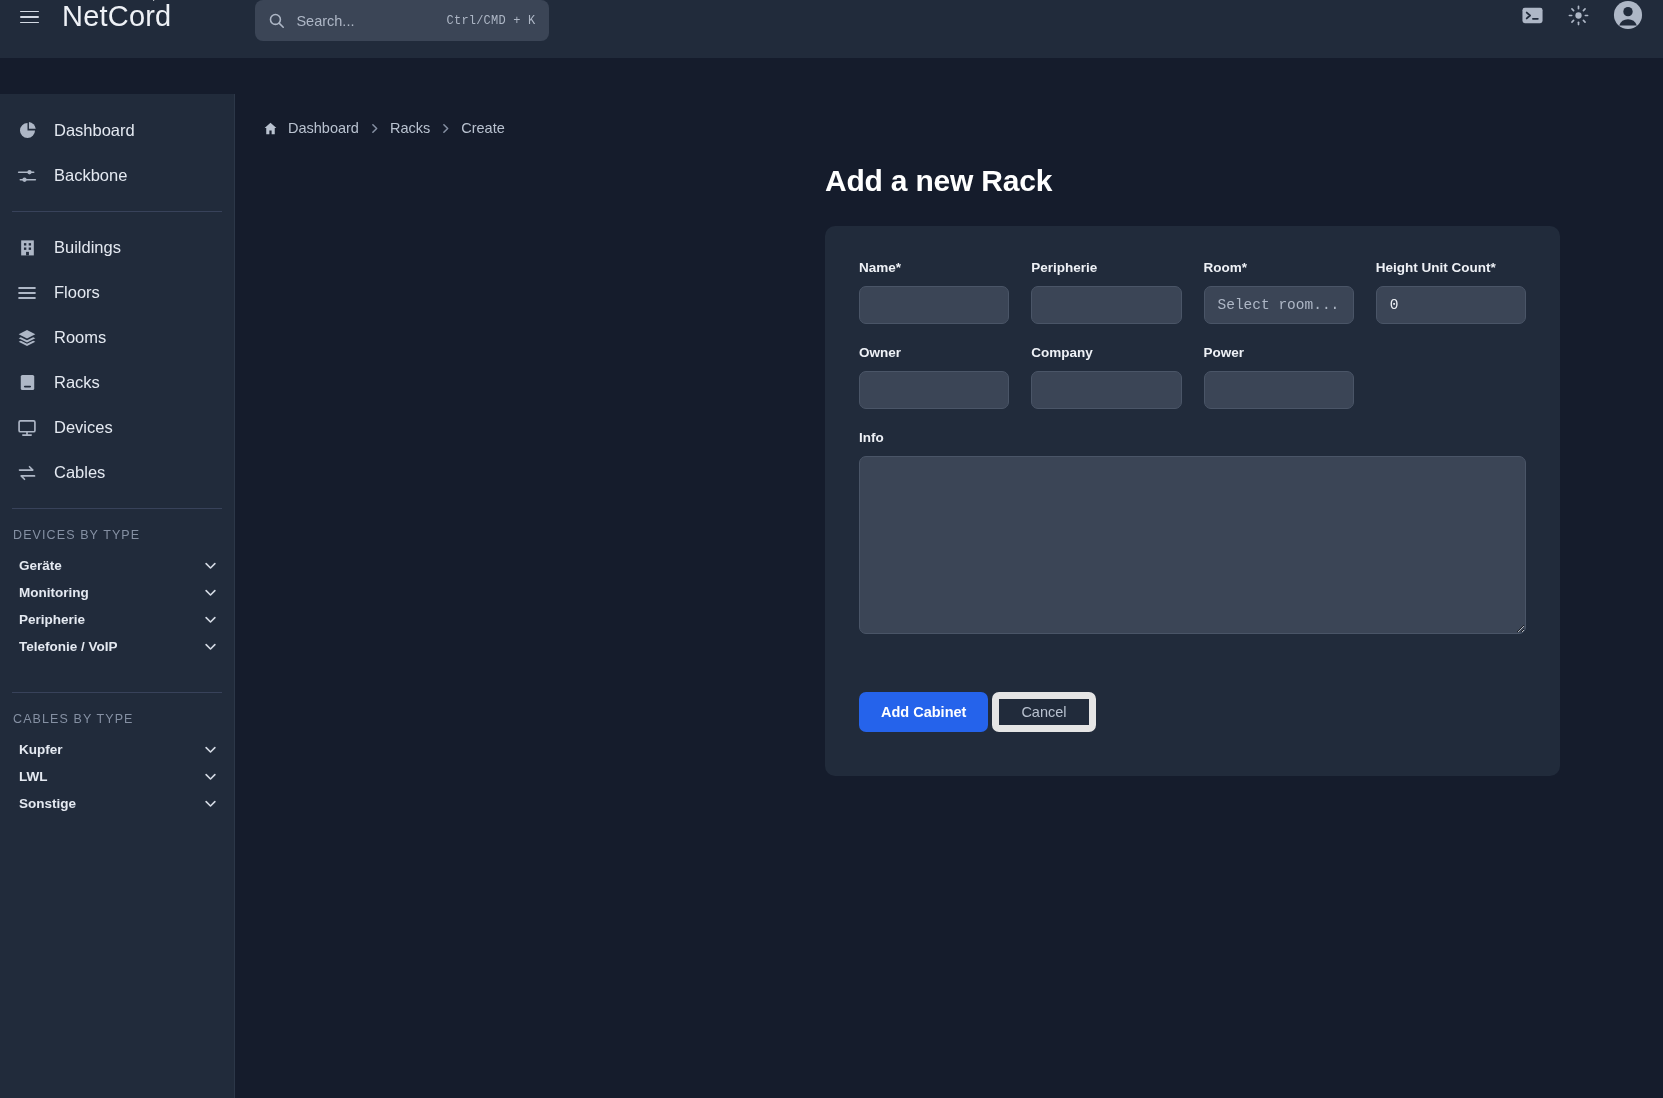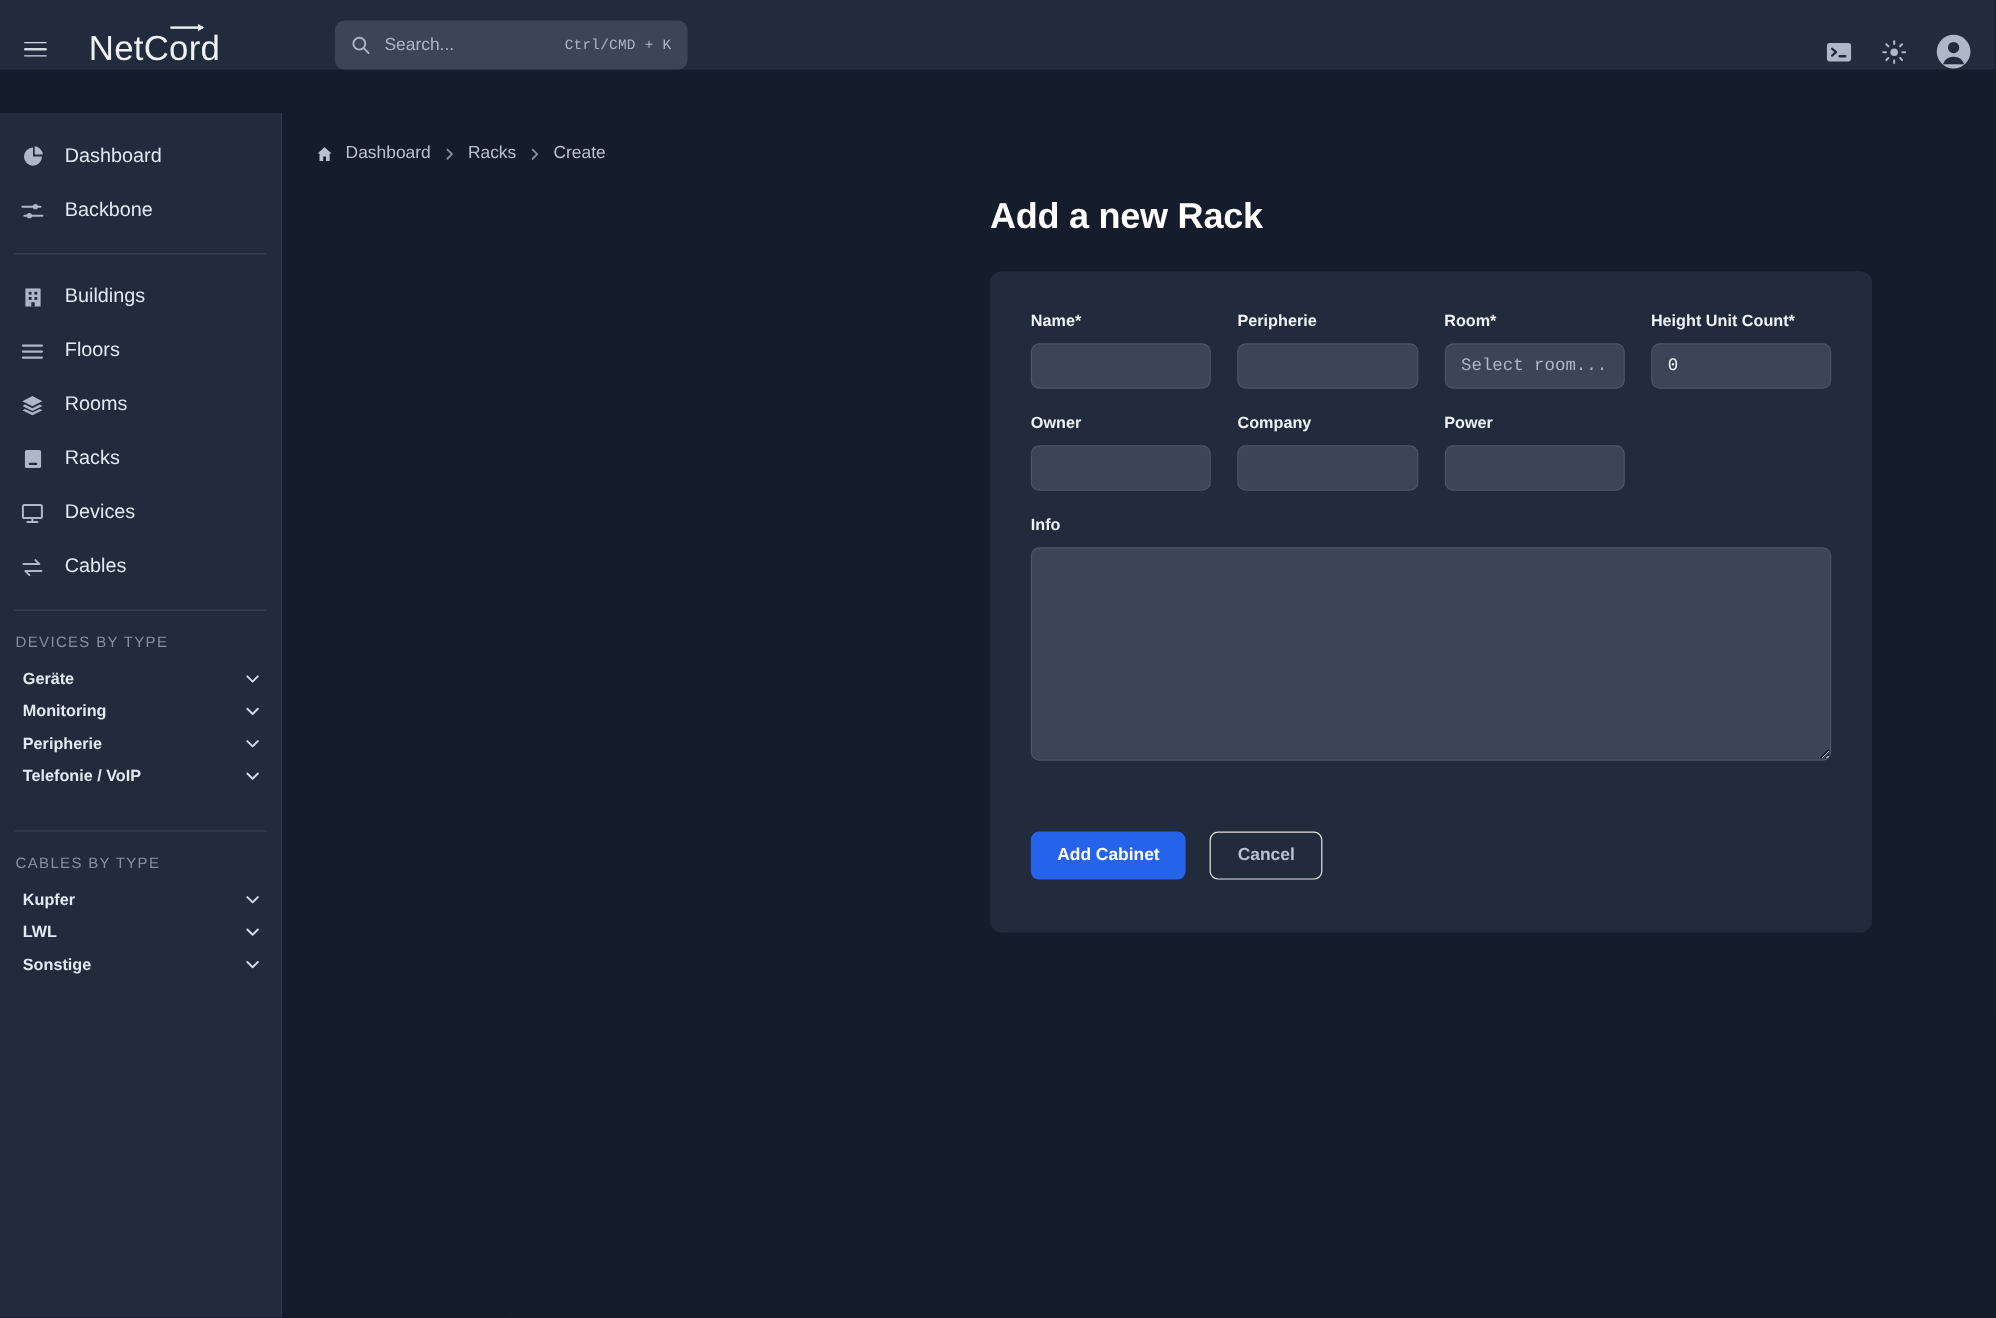--- a/index.html
+++ b/index.html
@@ -8,23 +8,23 @@
     background: #151c2c;
     font-family: "Liberation Sans", sans-serif;
     overflow: hidden;
   }
   body { display: flex; flex-direction: column; }
 
   
   .header {
     height: 58px; flex: 0 0 58px;
     background: #212b3b;
-    display: flex; align-items: flex-end;
+    display: flex; align-items: flex-start;
     padding: 0 20px 0 12px;
-    position: relative; z-index: 5; gap: 12px;
+    position: relative; z-index: 5;
   }
   .hamburger {
     width: 34px; height: 34px;
     display: flex; flex-direction: column;
     justify-content: center; align-items: center;
     gap: 4px; cursor: pointer; margin-right: 8px;
   }
   .hamburger span {
     display: block; width: 19px; height: 1.6px;
     background: #d3d9e3; border-radius: 1px;
@@ -146,31 +146,31 @@
   .ftext {
     width: 100%; height: 178px;
     background: #3b4556; border: 1px solid #4a5567;
     border-radius: 7px; color: #eef1f6;
     font-size: 14.5px; padding: 10px 13px;
     font-family: "Liberation Sans", sans-serif;
     outline: none; resize: vertical;
   }
   .full { grid-column: 1 / -1; }
 
-  .actions { display: flex; gap: 20px; margin-top: 33px; }
+  .actions { display: flex; gap: 4px; margin-top: 33px; }
   .btn {
     height: 40px; border-radius: 7px; border: none;
     font-size: 14.5px; font-weight: bold; cursor: pointer;
     font-family: "Liberation Sans", sans-serif;
     padding: 0 22px;
   }
   .btn-primary { background: #2563eb; color: #ffffff; }
   .btn-ghost {
     background: transparent; color: #b9c2d0;
-    border: 1px solid #e5e5e5; font-weight: bold;
+    border: 7px solid #e5e5e5; font-weight: normal;
   }
 </style>
 </head>
 <body>
 
 <div class="header">
 
   <div class="hamburger">
     <span></span>
       <span></span>

